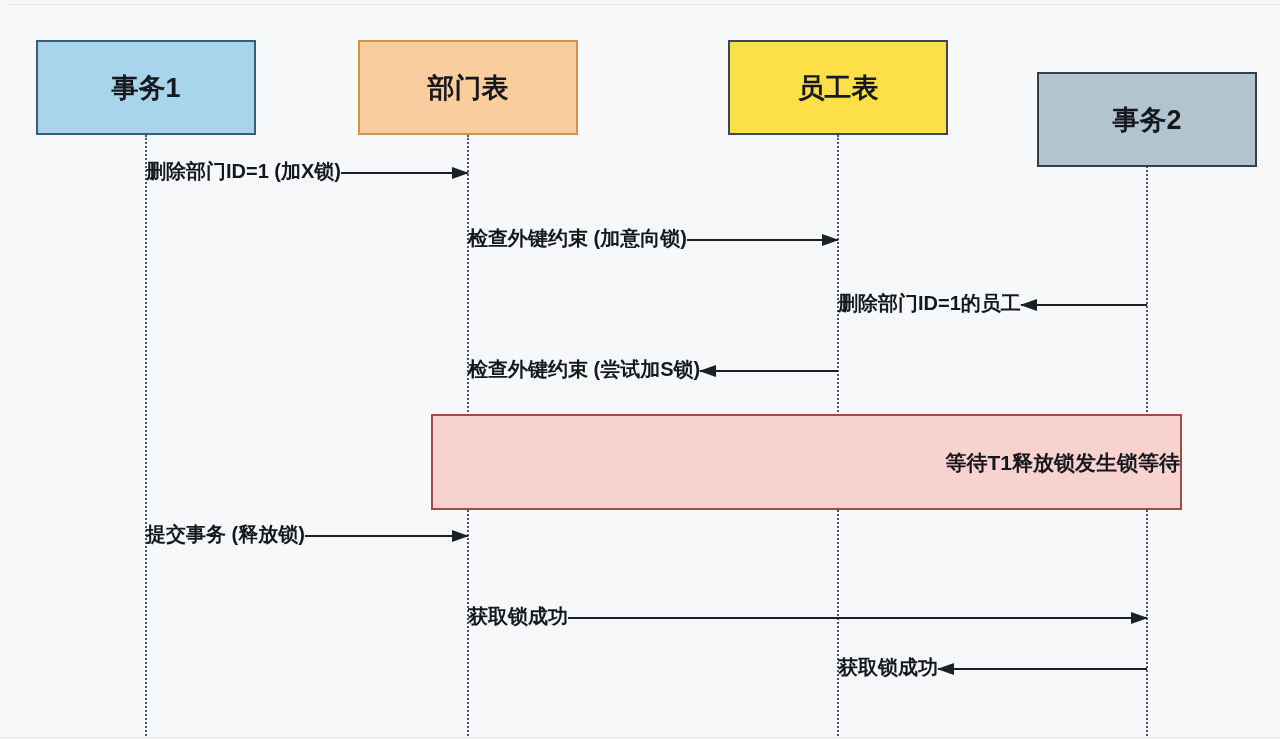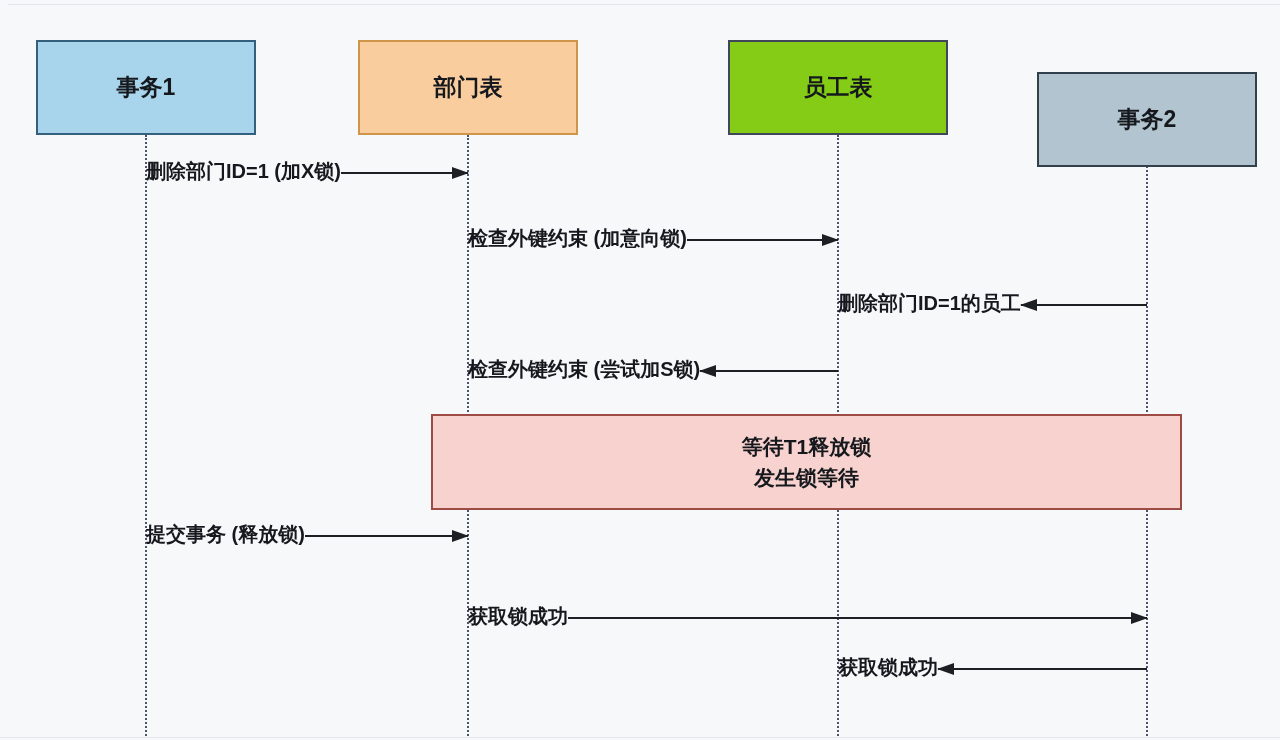--- a/index.html
+++ b/index.html
@@ -16,21 +16,21 @@
   .hairline{
     position:absolute;height:1px;background:#e3e6ea;
   }
   
   .participant{
     position:absolute;
     top:40px;width:220px;height:95px;
     border:2px solid #444;
     box-sizing:border-box;
     display:flex;align-items:center;justify-content:center;
-    font-size:23px;font-weight:700;color:#15181d;
+    font-size:27px;font-weight:700;color:#15181d;
     z-index:3;
   }
   
   .lifeline{
     position:absolute;
     top:135px;height:601px;width:0;
     border-left:2px dotted #49536b;
     z-index:1;
   }
   
@@ -54,21 +54,21 @@
     border-bottom:6px solid transparent;
   }
   .arrow-right .head{right:-1px;border-left:17px solid #1c2025;}
   .arrow-left  .head{left:-1px;border-right:17px solid #1c2025;}
   
   .note{
     position:absolute;
     left:431px;top:414px;width:751px;height:96px;
     box-sizing:border-box;
     border:2px solid #9c4b45;
-    display:flex;flex-direction:column;align-items:center;justify-content:center;
+    display:flex;flex-direction:row;align-items:center;justify-content:flex-end;
     z-index:5;
   }
   .note div{
     font-size:21px;font-weight:700;color:#15181d;line-height:31px;
   }
 </style>
 </head>
 <body>
 
 <div id="canvas">
@@ -78,21 +78,21 @@
 
   <div class="lifeline" style="left:145px;"></div>
   <div class="lifeline" style="left:467px;"></div>
   <div class="lifeline" style="left:837px;"></div>
   <div class="lifeline" style="left:1146px;"></div>
 
   <div class="participant" style="left: 36px; background: rgb(168, 213, 235); border-color: rgb(53, 96, 125);">事务1</div>
 
   <div class="participant" style="left: 358px; background: rgb(249, 205, 158); border-color: rgb(207, 149, 73);">部门表</div>
 
-  <div class="participant" style="left: 728px; background: #84cc16; border-color: rgb(65, 70, 90);">员工表</div>
+  <div class="participant" style="left: 728px; background: #fde047; border-color: rgb(65, 70, 90);">员工表</div>
 
   <div class="participant" style="left: 1037px; background: rgb(178, 196, 208); border-color: rgb(50, 64, 76); margin-top: 32px;">事务2</div>
 
   <div class="message arrow-right" style="left:146px;top:155px;width:322px;">
     <div class="msg-label">删除部门ID=1 (加X锁)</div>
     <div class="msg-line">
         <span class="head"></span>
       </div>
   </div>
 

